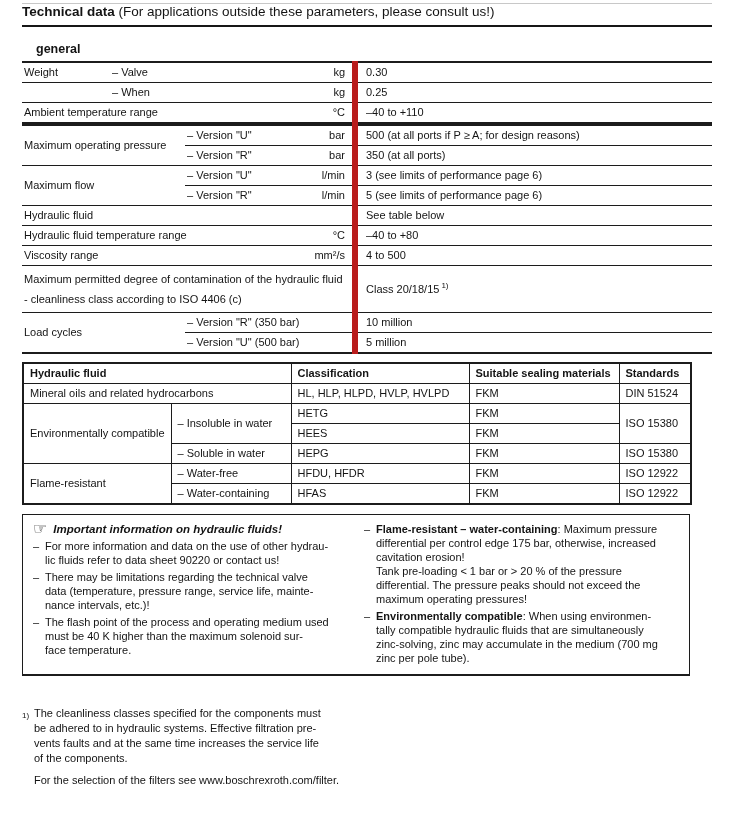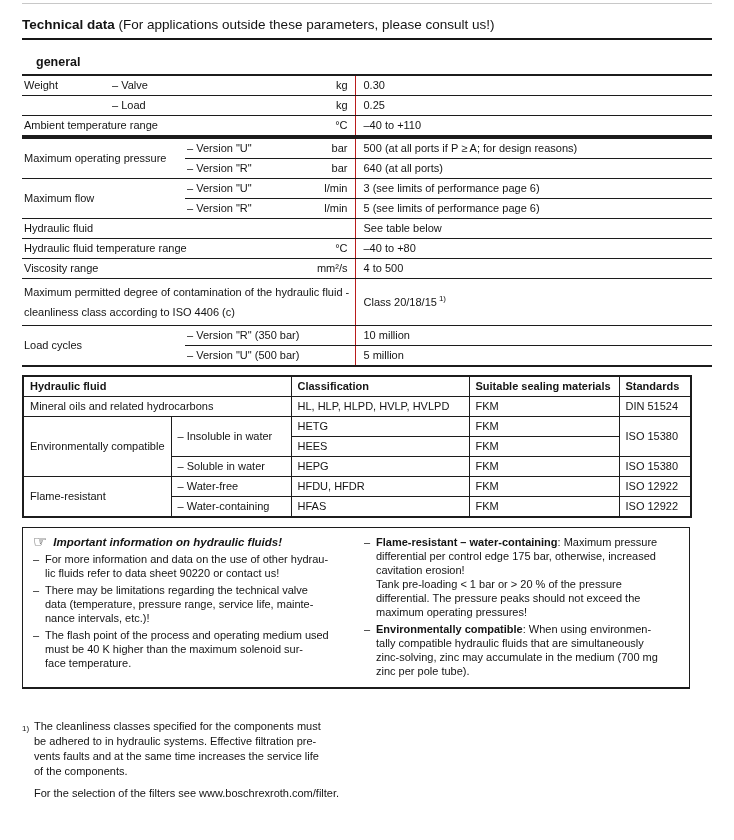--- a/index.html
+++ b/index.html
@@ -8,21 +8,20 @@
     background:#ffffff; color:#141414;
     font-family:"Liberation Sans", sans-serif;
     font-size:11px;
     -webkit-font-smoothing:antialiased;
   }
   .page { padding:0 22px; position:relative; }
   .topline { border-top:1px solid #c8c8c8; margin:3px 0 0 0; }
 
   
   .title {
-    margin-top:13px;
     padding-bottom:6px;
     border-bottom:2px solid #161616;
     font-size:13.5px;
     white-space:nowrap;
   }
   .title .b { font-weight:bold; }
 
   
   .sec-heading { font-weight:bold; font-size:12.5px; margin:15px 0 5px 14px; }
 
@@ -34,21 +33,21 @@
   }
   table.spec td {
     padding:3px 4px 3px 2px;
     height:13px; line-height:13px;
     border-bottom:1px solid #1c1c1c;
     vertical-align:middle;
     overflow:hidden;
   }
   table.spec tr.last td { border-bottom:none; }
   table.spec td.unit { text-align:right; padding-right:7px; }
-  table.spec td.val  { border-left:1px solid #b91c1c; padding-left:8px; }
+  table.spec td.val  { border-left:6px solid #b91c1c; padding-left:8px; }
   table.spec td.wrap { line-height:20px; height:auto; }
   sup.fn { font-size:8px; vertical-align:super; line-height:0; margin-left:2px; }
 
   
   table.fluid {
     width:668px; border-collapse:collapse; table-layout:fixed;
     border:2px solid #1c1c1c;
     font-size:11px; margin-top:8px;
   }
   table.fluid th, table.fluid td {
@@ -99,21 +98,21 @@
       </colgroup>
     <tbody>
         <tr>
       <td class="label">Weight</td>
       <td class="sub">– Valve</td>
       <td class="unit">kg</td>
       <td class="val">0.30</td>
     </tr>
     <tr>
       <td class="label"></td>
-      <td class="sub">– Load</td>
+      <td class="sub">– When</td>
       <td class="unit">kg</td>
       <td class="val">0.25</td>
     </tr>
     <tr class="last">
       <td class="label" colspan="2">Ambient temperature range</td>
       <td class="unit">°C</td>
       <td class="val">–40 to +110</td>
     </tr>
   </tbody>
     </table>
@@ -128,21 +127,21 @@
     <tbody>
         <tr>
       <td class="label" rowspan="2">Maximum operating pressure</td>
       <td class="sub">– Version "U"</td>
       <td class="unit">bar</td>
       <td class="val">500 (at all ports if P ≥ A; for design reasons)</td>
     </tr>
     <tr>
       <td class="sub">– Version "R"</td>
       <td class="unit">bar</td>
-      <td class="val">640 (at all ports)</td>
+      <td class="val">350 (at all ports)</td>
     </tr>
     <tr>
       <td class="label" rowspan="2">Maximum flow</td>
       <td class="sub">– Version "U"</td>
       <td class="unit">l/min</td>
       <td class="val">3 (see limits of performance page 6)</td>
     </tr>
     <tr>
       <td class="sub">– Version "R"</td>
       <td class="unit">l/min</td>

